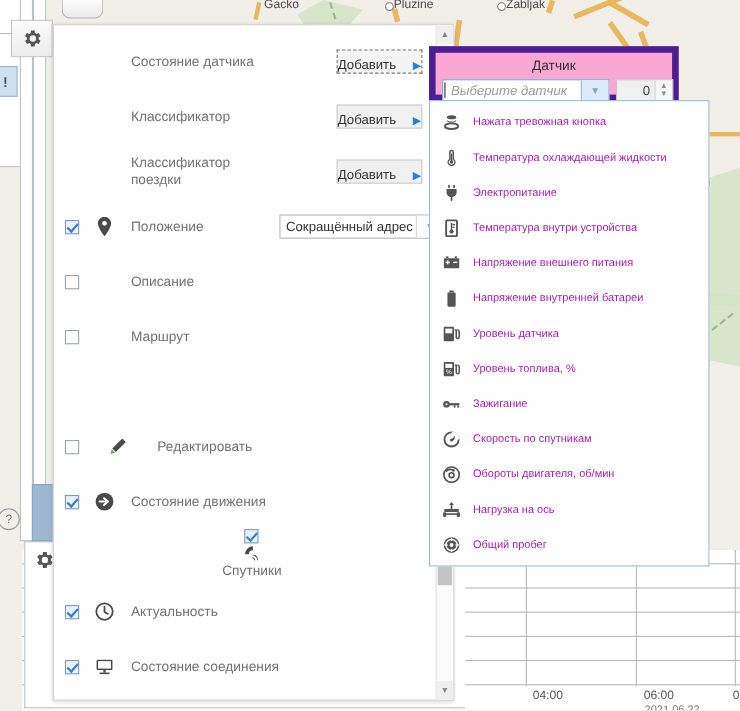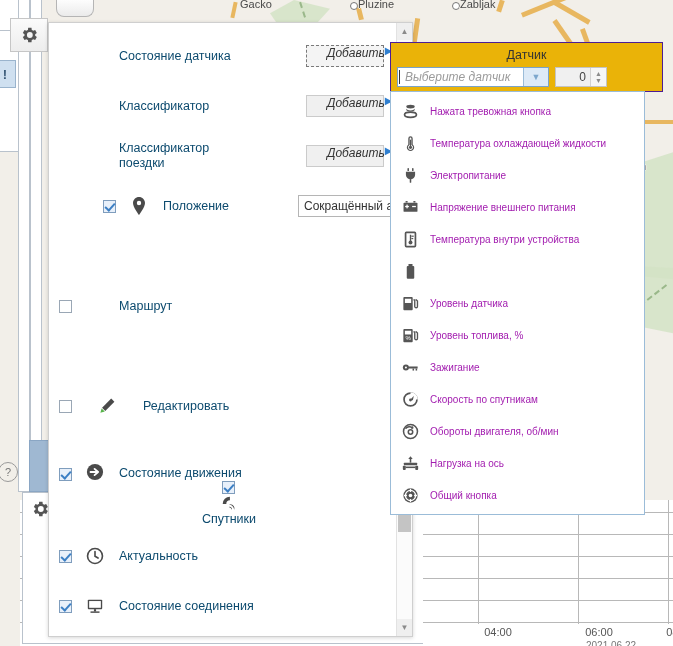--- a/index.html
+++ b/index.html
@@ -40,44 +40,44 @@
     background:#fff;border:1px solid #cfcfcf;box-shadow:0 1px 4px rgba(0,0,0,.16);}
   #panel-list{position:absolute;left:0;top:0;width:348px;height:613px;overflow:hidden;}
   .row{position:absolute;left:0;width:348px;height:50px;display:flex;align-items:center;}
   .cb{width:13px;height:13px;margin-left:10px;box-sizing:border-box;
     border:1px solid #9aa7b5;background:#fff;flex:0 0 auto;position:relative;}
   .cb.on{background:#e8f0fa;border-color:#7f9dbd;}
   .cb.on:after{content:"";position:absolute;left:3px;top:0px;width:4px;height:8px;
     border:solid #3c7fc4;border-width:0 2px 2px 0;transform:rotate(42deg);}
   .cb.blank{visibility:hidden;}
   .ricon{width:24px;margin-left:11px;display:flex;align-items:center;justify-content:center;flex:0 0 auto;color:#555;}
-  .rlabel{margin-left:12px;font-size:12.5px;color:#0c4a6e;line-height:15px;}
+  .rlabel{margin-left:12px;font-size:12.5px;color:#737373;line-height:15px;}
   .rctl{position:absolute;right:0px;}
 
-  .addbtn{display:inline-flex;align-items:flex-start;justify-content:space-between;
-    width:78px;height:22px;padding:0 20px;box-sizing:border-box;
-    background:#f0f0f0;border:1px solid #cbcbcb;color:#333;font-size:12px;cursor:pointer;font-style:italic;}
+  .addbtn{display:inline-flex;align-items:flex-end;justify-content:space-between;
+    width:78px;height:22px;padding:0 0;box-sizing:border-box;
+    background:#f0f0f0;border:1px solid #cbcbcb;color:#333;font-size:12px;cursor:pointer;}
   .addbtn.focus{border:1px dashed #7a7a7a;background:#f4f4f4;}
   .tri{color:#2f7fd0;font-size:10px;line-height:1;}
 
   .selbox{display:inline-flex;align-items:center;width:150px;height:22px;
     border:1px solid #b5b5b5;background:#fff;box-sizing:border-box;}
   .selbox .sv{flex:1;padding:0 5px;font-size:12px;color:#333;white-space:nowrap;overflow:hidden;}
   .selbox .sarrow{width:24px;height:20px;display:flex;align-items:center;justify-content:center;
     border-left:1px solid #d4d4d4;background:#fafafa;color:#6fa3d4;font-size:9px;}
 
   
   #panel-sb{position:absolute;right:0;top:0;width:15px;height:613px;background:#fbfbfb;border-left:1px solid #e2e2e2;}
   .sb-arrow{position:absolute;left:0;width:15px;height:17px;background:#efefef;
     display:flex;align-items:center;justify-content:center;color:#8a8a8a;font-size:8px;}
   #panel-thumb{position:absolute;left:1px;width:13px;background:#c4c4c4;}
 
   
-  #sensor-dialog{position:absolute;left:390px;top:42px;width:273px;height:50px;
-    background:#eab308;border:1px solid #4c1d95;box-sizing:border-box;}
+  #sensor-dialog{position:absolute;left:390px;top:42px;width:227px;height:50px;
+    background:#f9a8d4;border:6px solid #4c1d95;box-sizing:border-box;}
   #sensor-title{text-align:center;font-size:12.5px;color:#333;padding-top:5px;}
   #sensor-ctlrow{position:absolute;left:6px;top:24px;display:flex;align-items:flex-end;}
   #sensor-combo{display:flex;align-items:center;width:152px;height:20px;
     border:1px solid #7aa3c8;background:#fff;box-sizing:border-box;}
   #sensor-combo .ph{flex:1;padding-left:7px;font-size:12px;color:#9b9b9b;font-style:italic;white-space:nowrap;}
   #sensor-combo .cbtn{width:24px;height:18px;display:flex;align-items:center;justify-content:center;
     background:#ddeaf7;border-left:1px solid #9bbcd8;color:#7da7cd;font-size:9px;}
   #sensor-spin{display:flex;align-items:center;width:52px;height:20px;margin-left:6px;
     border:1px solid #c4c4c4;background:#f0f0f0;box-sizing:border-box;}
   #sensor-spin .num{flex:1;text-align:right;padding-right:4px;font-size:12px;color:#444;}
@@ -213,56 +213,61 @@
       <span class="rlabel" style="white-space:pre-line;">Классификатор
 поездки</span>
       <span class="rctl" style="right:13px;">
         <span class="addbtn">
           <span>Добавить</span>
           <span class="tri">▶</span>
         </span>
       </span>
     </div>
 
-    <div class="row" style="top:158px;padding-left:44px;">
+    <div class="row" style="top:158px;">
       <span class="cb on"></span>
       <span class="ricon">
         <svg width="14" height="18" viewBox="0 0 14 18" fill="#4a4a4a">
             <path d="M7 0C3.7 0 1 2.7 1 6c0 4.3 6 12 6 12s6-7.7 6-12c0-3.3-2.7-6-6-6zm0 8.2A2.2 2.2 0 1 1 7 3.8a2.2 2.2 0 0 1 0 4.4z"></path>
           </svg>
       </span>
       <span class="rlabel">Положение</span>
       <span class="rctl" style="right:-7px;">
         <span class="selbox">
           <span class="sv">Сокращённый адрес</span>
           <span class="sarrow">▼</span>
         </span>
       </span>
     </div>
 
+    <div class="row" style="top:208px;">
+      <span class="cb"></span>
+      <span class="ricon"></span>
+      <span class="rlabel">Описание</span>
+    </div>
 
     <div class="row" style="top:258px;">
       <span class="cb"></span>
       <span class="ricon"></span>
       <span class="rlabel">Маршрут</span>
     </div>
 
 
     <div class="row" style="top:358px;gap:12px;">
       <span class="cb"></span>
       <span class="ricon">
         <svg width="18" height="18" viewBox="0 0 18 18">
             <path d="M13.2 1.6l3.2 3.2-9.1 9.1-3.2-3.2z" fill="#4a4a4a"></path>
             <path d="M3.6 11.4l3.2 3.2-4.4 1.2z" fill="#57b34a"></path>
           </svg>
       </span>
       <span class="rlabel">Редактировать</span>
     </div>
 
-    <div class="row" style="top:408px;align-items:flex-end;">
+    <div class="row" style="top:408px;">
       <span class="cb on"></span>
       <span class="ricon">
         <svg width="18" height="18" viewBox="0 0 20 20">
             <circle cx="10" cy="10" r="9" fill="#4a4a4a"></circle>
             <path d="M5 10h7M9.5 6.5L13.5 10l-4 3.5" stroke="#fff" stroke-width="2" fill="none" stroke-linecap="round" stroke-linejoin="round"></path>
           </svg>
       </span>
       <span class="rlabel">Состояние движения</span>
     </div>
 
@@ -366,52 +371,53 @@
           <rect x="11.8" y="1.2" width="1.8" height="3.6" rx=".8"></rect>
           <path d="M4.6 5.6h10.8v3.6a5.4 5.4 0 0 1-10.8 0z"></path>
           <rect x="9.1" y="14.2" width="1.8" height="4.4" rx=".8"></rect>
         </svg>
     </span>
     <span class="slabel">Электропитание</span>
   </div>
 
   <div class="sitem">
     <span class="sicon">
+      <svg width="17" height="17" viewBox="0 0 20 20">
+          <rect x="4.2" y="1.6" width="11.6" height="16.8" rx="1" fill="none" stroke="#555" stroke-width="2"></rect>
+          <circle cx="10" cy="13.6" r="2.3" fill="#555"></circle>
+          <rect x="9.2" y="4.4" width="1.6" height="8" fill="#555"></rect>
+          <rect x="11" y="5.4" width="2.8" height="1.4" fill="#555"></rect>
+          <rect x="11" y="8.2" width="2.2" height="1.4" fill="#555"></rect>
+        </svg>
+    </span>
+    <span class="slabel">Температура внутри устройства</span>
+  </div>
+
+  <div class="sitem">
+    <span class="sicon">
       <svg width="17" height="17" viewBox="0 0 20 20" fill="#555">
           <rect x="4.2" y="2.4" width="2.4" height="1.8"></rect>
           <rect x="13.4" y="2.4" width="2.4" height="1.8"></rect>
           <rect x="1.8" y="4.4" width="16.4" height="10.6" rx="1"></rect>
           <rect x="3.7" y="8.1" width="4.4" height="1.5" fill="#fff"></rect>
           <rect x="5.2" y="6.6" width="1.5" height="4.4" fill="#fff"></rect>
           <rect x="11.9" y="8.1" width="4.4" height="1.5" fill="#fff"></rect>
         </svg>
     </span>
     <span class="slabel">Напряжение внешнего питания</span>
   </div>
 
   <div class="sitem">
     <span class="sicon">
-      <svg width="17" height="17" viewBox="0 0 20 20">
-          <rect x="4.2" y="1.6" width="11.6" height="16.8" rx="1" fill="none" stroke="#555" stroke-width="2"></rect>
-          <circle cx="10" cy="13.6" r="2.3" fill="#555"></circle>
-          <rect x="9.2" y="4.4" width="1.6" height="8" fill="#555"></rect>
-          <rect x="11" y="5.4" width="2.8" height="1.4" fill="#555"></rect>
-          <rect x="11" y="8.2" width="2.2" height="1.4" fill="#555"></rect>
-        </svg>
-    </span>
-    <span class="slabel">Температура внутри устройства</span>
-  </div>
-
-  <div class="sitem">
-    <span class="sicon">
       <svg width="17" height="17" viewBox="0 0 20 20" fill="#555">
           <rect x="7.6" y="1.2" width="4.8" height="2.2" rx=".6"></rect>
           <rect x="5.6" y="3.4" width="8.8" height="15.2" rx="1.2"></rect>
         </svg>
     </span>
+    <span class="slabel">Напряжение внутренней батареи</span>
   </div>
 
   <div class="sitem">
     <span class="sicon">
       <svg width="17" height="17" viewBox="0 0 20 20" fill="#555">
           <rect x="1.6" y="2.4" width="11" height="15.4" rx="1"></rect>
           <rect x="3.4" y="4.4" width="7.4" height="5" fill="#fff"></rect>
           <path d="M13.4 5.8h1.6v7.6a1.6 1.6 0 0 0 3.2 0V7.2l-1.8-1.8" fill="none" stroke="#555" stroke-width="1.6"></path>
         </svg>
     </span>
@@ -483,16 +489,16 @@
 
   <div class="sitem">
     <span class="sicon">
       <svg width="17" height="17" viewBox="0 0 20 20">
           <circle cx="10" cy="10" r="8.4" fill="#555"></circle>
           <circle cx="10" cy="10" r="6" fill="none" stroke="#fff" stroke-width="1.5"></circle>
           <circle cx="10" cy="10" r="2.1" fill="#fff"></circle>
           <path d="M10 2.2v3.6M10 14.2v3.6M2.2 10h3.6M14.2 10h3.6" stroke="#fff" stroke-width="1.5"></path>
         </svg>
     </span>
-    <span class="slabel">Общий кнопка</span>
+    <span class="slabel">Общий пробег</span>
   </div>
 
 </div>
 
 </body></html>

